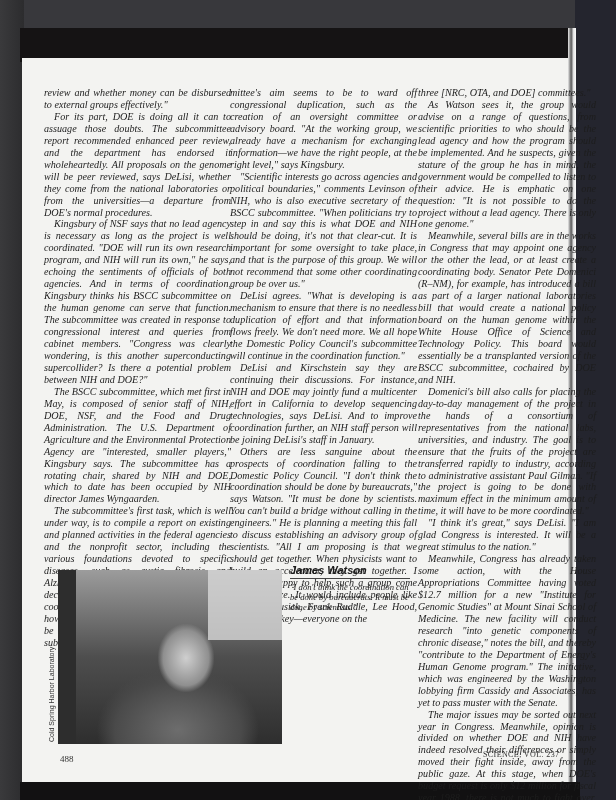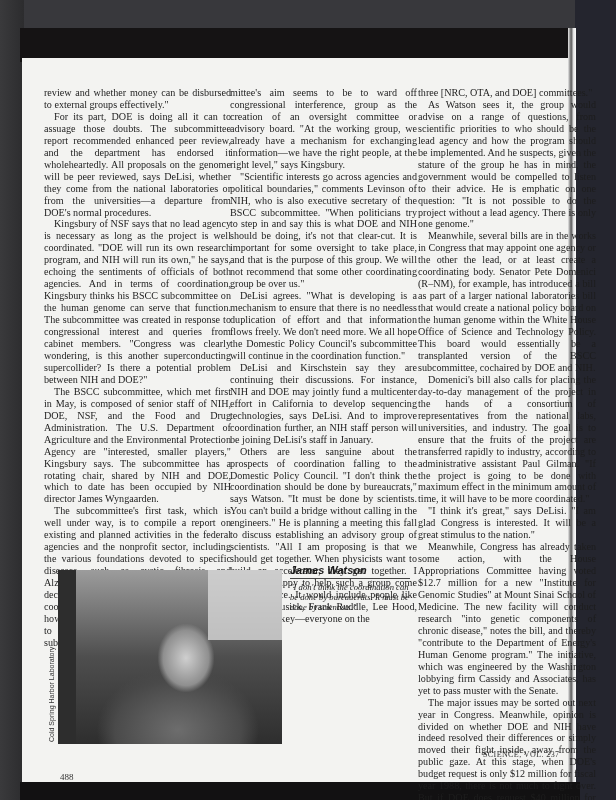--- a/index.html
+++ b/index.html
@@ -4,37 +4,37 @@
 <style>
   html,body{margin:0;padding:0;}
   body{width:616px;height:800px;overflow:hidden;background:#2a2a30;position:relative;font-family:"Liberation Serif","DejaVu Serif",serif;}
   .bg-left{position:absolute;left:0;top:0;width:24px;height:800px;background:linear-gradient(90deg,#3a3a3c,#2c2c2e);}
   .bg-top{position:absolute;left:0;top:0;width:616px;height:30px;background:#38383c;}
   .bg-right{position:absolute;left:575px;top:0;width:41px;height:800px;background:#24252e;}
   .top-band{position:absolute;left:20px;top:28px;width:556px;height:34px;background:#151314;}
   .bottom-band{position:absolute;left:20px;top:782px;width:560px;height:18px;background:#121112;}
   .right-edge{position:absolute;left:568px;top:28px;width:8px;height:760px;background:linear-gradient(90deg,#e9e9e9,#5a5a5a 40%,#e8e8e8 70%,#fafafa);}
   .page{position:absolute;left:22px;top:58px;width:550px;height:726px;background:#f3f3f1;}
-  .col{position:absolute;font-size:10.15px;line-height:11.95px;color:#1d1d1d;text-align:justify;hyphens:none;}
+  .col{position:absolute;font-size:10.15px;line-height:11.95px;color:#1d1d1d;text-align:justify;hyphens:none;font-style:italic;}
   .col p{margin:0;text-indent:10px;}
   .col p.noindent{text-indent:0;}
   #col1{left:44px;top:87px;width:187px;}
   #col2{left:230px;top:87px;width:187px;}
   #col3{left:418px;top:87px;width:178px;}
   .photo{position:absolute;left:58px;top:570px;width:224px;height:174px;background:
     radial-gradient(ellipse 38px 46px at 128px 88px,#cfcfcf,#8f8f8f 60%,transparent 75%),
     radial-gradient(ellipse 90px 70px at 120px 160px,#6d6d6d,#4a4a4a 70%,transparent 90%),
     linear-gradient(180deg,#9c9c9c,#4e4e4e 50%,#2e2e2e);overflow:hidden;}
   .photo .frame{position:absolute;left:150px;top:0;width:74px;height:70px;background:#d8d8d8;opacity:.8;}
   .photo .dark{position:absolute;left:0;top:0;width:18px;height:174px;background:#2d2d2d;}
   .credit{position:absolute;left:48px;top:742px;transform:rotate(-90deg);transform-origin:left top;font-family:"Liberation Sans",sans-serif;font-size:7px;color:#333;white-space:nowrap;}
   .caption-name{position:absolute;left:290px;top:564px;font-family:"Liberation Sans",sans-serif;font-weight:bold;font-size:11px;color:#1a1a1a;font-style:italic;}
   .caption-rule{position:absolute;left:290px;top:578px;width:120px;height:1px;background:#444;}
   .caption-quote{position:absolute;left:290px;top:582px;width:122px;font-style:italic;font-size:8.6px;line-height:10.2px;color:#222;}
-  .pagenum{position:absolute;left:60px;top:754px;font-size:9px;color:#333;margin-top:18px;}
+  .pagenum{position:absolute;left:60px;top:754px;font-size:9px;color:#333;}
   .journal{position:absolute;left:483px;top:750px;font-size:8px;letter-spacing:0.4px;color:#333;text-align:right;}
 </style>
 </head>
 <body>
 
 <div class="bg-top"></div>
 <div class="bg-left"></div>
 <div class="bg-right"></div>
 <div class="top-band"></div>
 <div class="page"></div>
@@ -43,21 +43,21 @@
 
 <div class="col" id="col1">
   <p class="noindent">review and whether money can be disbursed to external groups effectively."</p>
   <p>For its part, DOE is doing all it can to assuage those doubts. The subcommittee report recommended enhanced peer review, and the department has endorsed it wholeheartedly. All proposals on the genome will be peer reviewed, says DeLisi, whether they come from the national laboratories or from the universities—a departure from DOE's normal procedures.</p>
   <p>Kingsbury of NSF says that no lead agency is necessary as long as the project is well coordinated. "DOE will run its own research program, and NIH will run its own," he says, echoing the sentiments of officials of both agencies. And in terms of coordination, Kingsbury thinks his BSCC subcommittee on the human genome can serve that function. The subcommittee was created in response to congressional interest and queries from cabinet members. "Congress was clearly wondering, is this another superconducting supercollider? Is there a potential problem between NIH and DOE?"</p>
   <p>The BSCC subcommittee, which met first in May, is composed of senior staff of NIH, DOE, NSF, and the Food and Drug Administration. The U.S. Department of Agriculture and the Environmental Protection Agency are "interested, smaller players," Kingsbury says. The subcommittee has a rotating chair, shared by NIH and DOE, which to date has been occupied by NIH director James Wyngaarden.</p>
   <p>The subcommittee's first task, which is well under way, is to compile a report on existing and planned activities in the federal agencies and the nonprofit sector, including the various foundations devoted to specific diseases, such as cystic fibrosis and Alzheimer's. The subcommittee will then decide whether these efforts need to be coordinated, and, if so, who should do it, and how, Kingsbury says. But the answer seems to be a foregone conclusion. Indeed, the subcom-</p>
 </div>
 
 <div class="col" id="col2">
-  <p class="noindent">mittee's aim seems to be to ward off congressional interference, group as the creation of an oversight committee or advisory board. "At the working group, we already have a mechanism for exchanging information—we have the right people, at the right level," says Kingsbury.</p>
+  <p class="noindent">mittee's aim seems to be to ward off congressional duplication, such as the creation of an oversight committee or advisory board. "At the working group, we already have a mechanism for exchanging information—we have the right people, at the right level," says Kingsbury.</p>
   <p>"Scientific interests go across agencies and political boundaries," comments Levinson of NIH, who is also executive secretary of the BSCC subcommittee. "When politicians try to step in and say this is what DOE and NIH should be doing, it's not that clear-cut. It is important for some oversight to take place, and that is the purpose of this group. We will not recommend that some other coordinating group be over us."</p>
   <p>DeLisi agrees. "What is developing is a mechanism to ensure that there is no needless duplication of effort and that information flows freely. We don't need more. We all hope the Domestic Policy Council's subcommittee will continue in the coordination function."</p>
   <p>DeLisi and Kirschstein say they are continuing their discussions. For instance, NIH and DOE may jointly fund a multicenter effort in California to develop sequencing technologies, says DeLisi. And to improve coordination further, an NIH staff person will be joining DeLisi's staff in January.</p>
   <p>Others are less sanguine about the prospects of coordination falling to the Domestic Policy Council. "I don't think the coordination should be done by bureaucrats," says Watson. "It must be done by scientists. You can't build a bridge without calling in the engineers." He is planning a meeting this fall to discuss establishing an advisory group of scientists. "All I am proposing is that we should get together. When physicists want to build an accelerator, they get together. I would be happy to help such a group come into existence. It would include people like Victor McKusick, Frank Ruddle, Lee Hood, Thomas Caskey—everyone on the</p>
 </div>
 
 <div class="col" id="col3">
   <p class="noindent">three [NRC, OTA, and DOE] committees."</p>
   <p>As Watson sees it, the group would advise on a range of questions, from scientific priorities to who should be the lead agency and how the program should be implemented. And he suspects, given the stature of the group he has in mind, the government would be compelled to listen to their advice. He is emphatic on one question: "It is not possible to do the project without a lead agency. There is only one genome."</p>
   <p>Meanwhile, several bills are in the works in Congress that may appoint one agency or the other the lead, or at least create a coordinating body. Senator Pete Domenici (R–NM), for example, has introduced a bill as part of a larger national laboratories bill that would create a national policy board on the human genome within the White House Office of Science and Technology Policy. This board would essentially be a transplanted version of the BSCC subcommittee, cochaired by DOE and NIH.</p>

